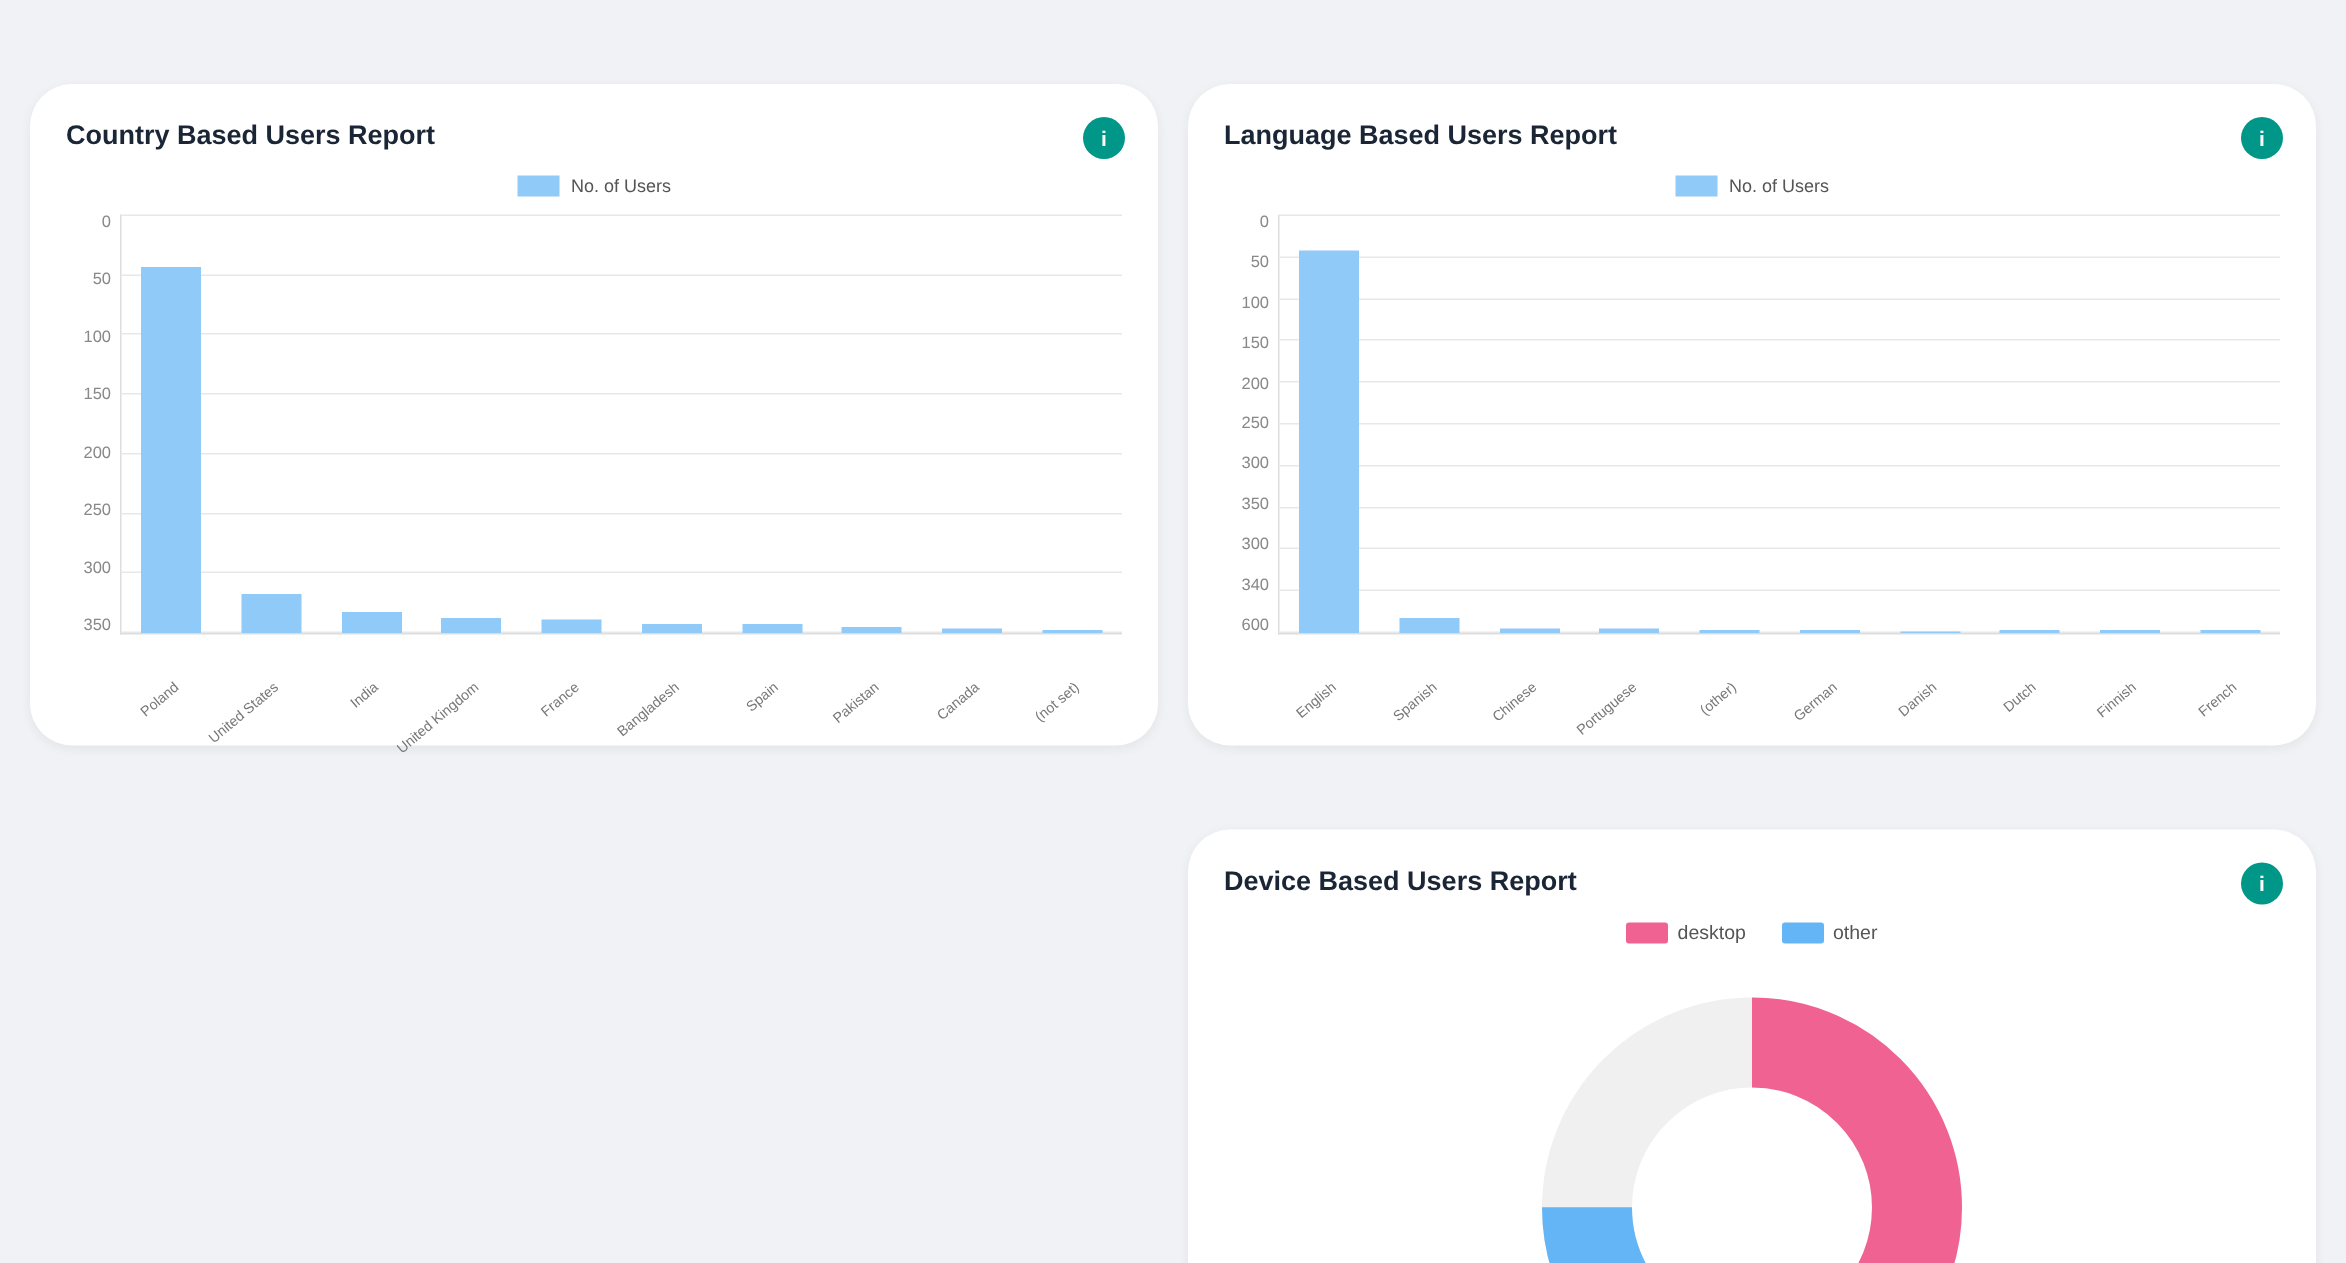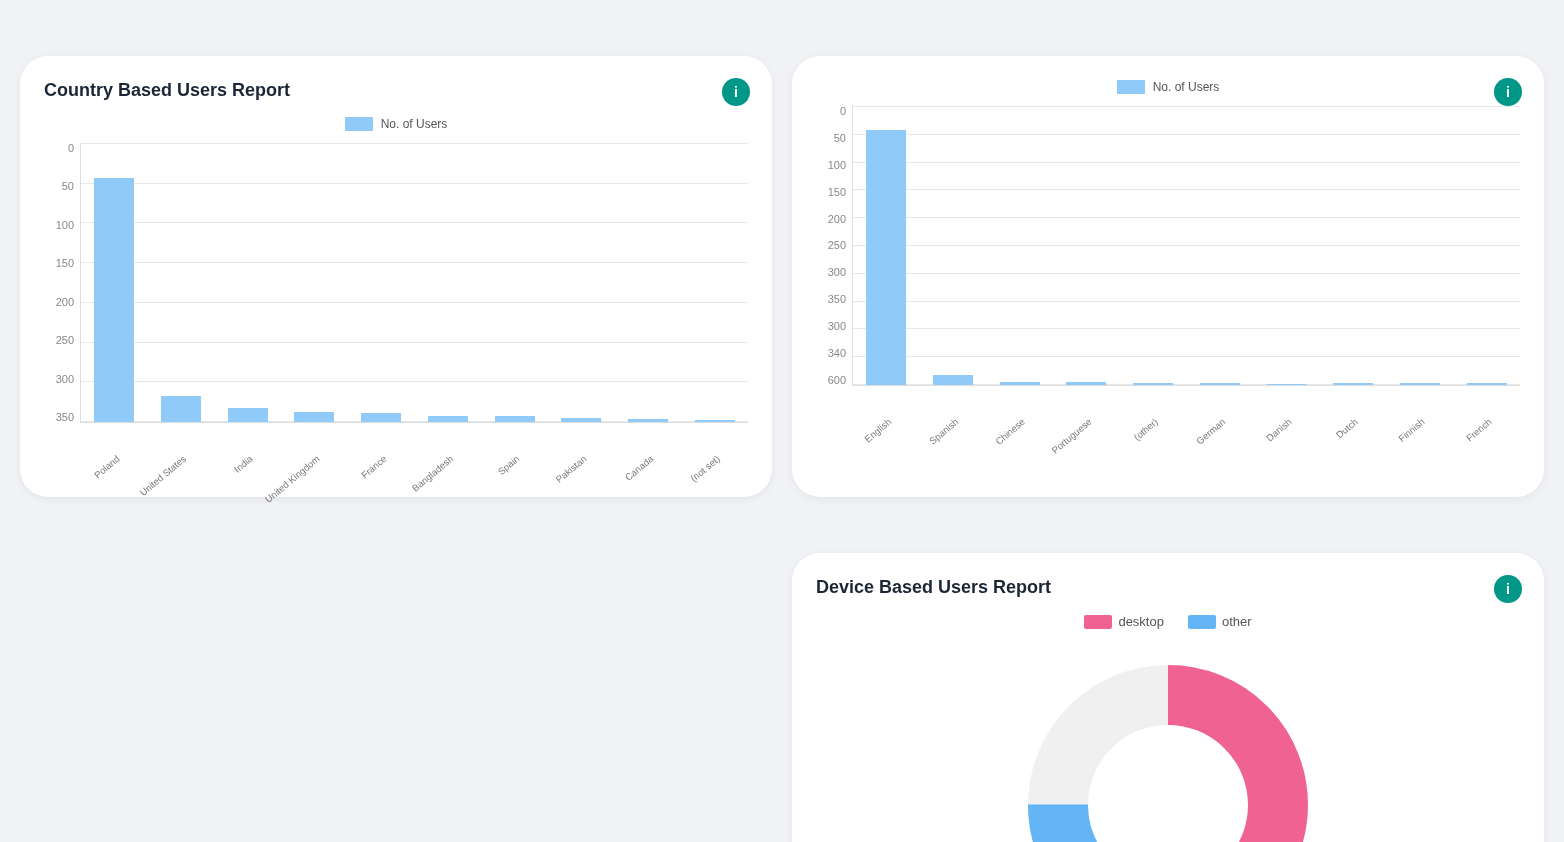--- a/index.html
+++ b/index.html
@@ -236,20 +236,21 @@
                 <span class="bar-label">(not set)</span>
               </div>
             </div>
           <div style="height:50px;"></div>
         </div>
       </div>
     </div>
   </div>
 
   <div class="card">
+    <div class="card-title">Language Based Users Report</div>
     <div class="info-icon">i</div>
     <div class="chart-area">
       <div class="legend">
         <span class="legend-color"></span>
         <span>No. of Users</span>
       </div>
       <div style="display:flex; align-items:flex-start;">
         <div class="y-axis" id="language-y-axis" style="height: 280px;">
             <div class="y-label">600</div>
             <div class="y-label">340</div>

